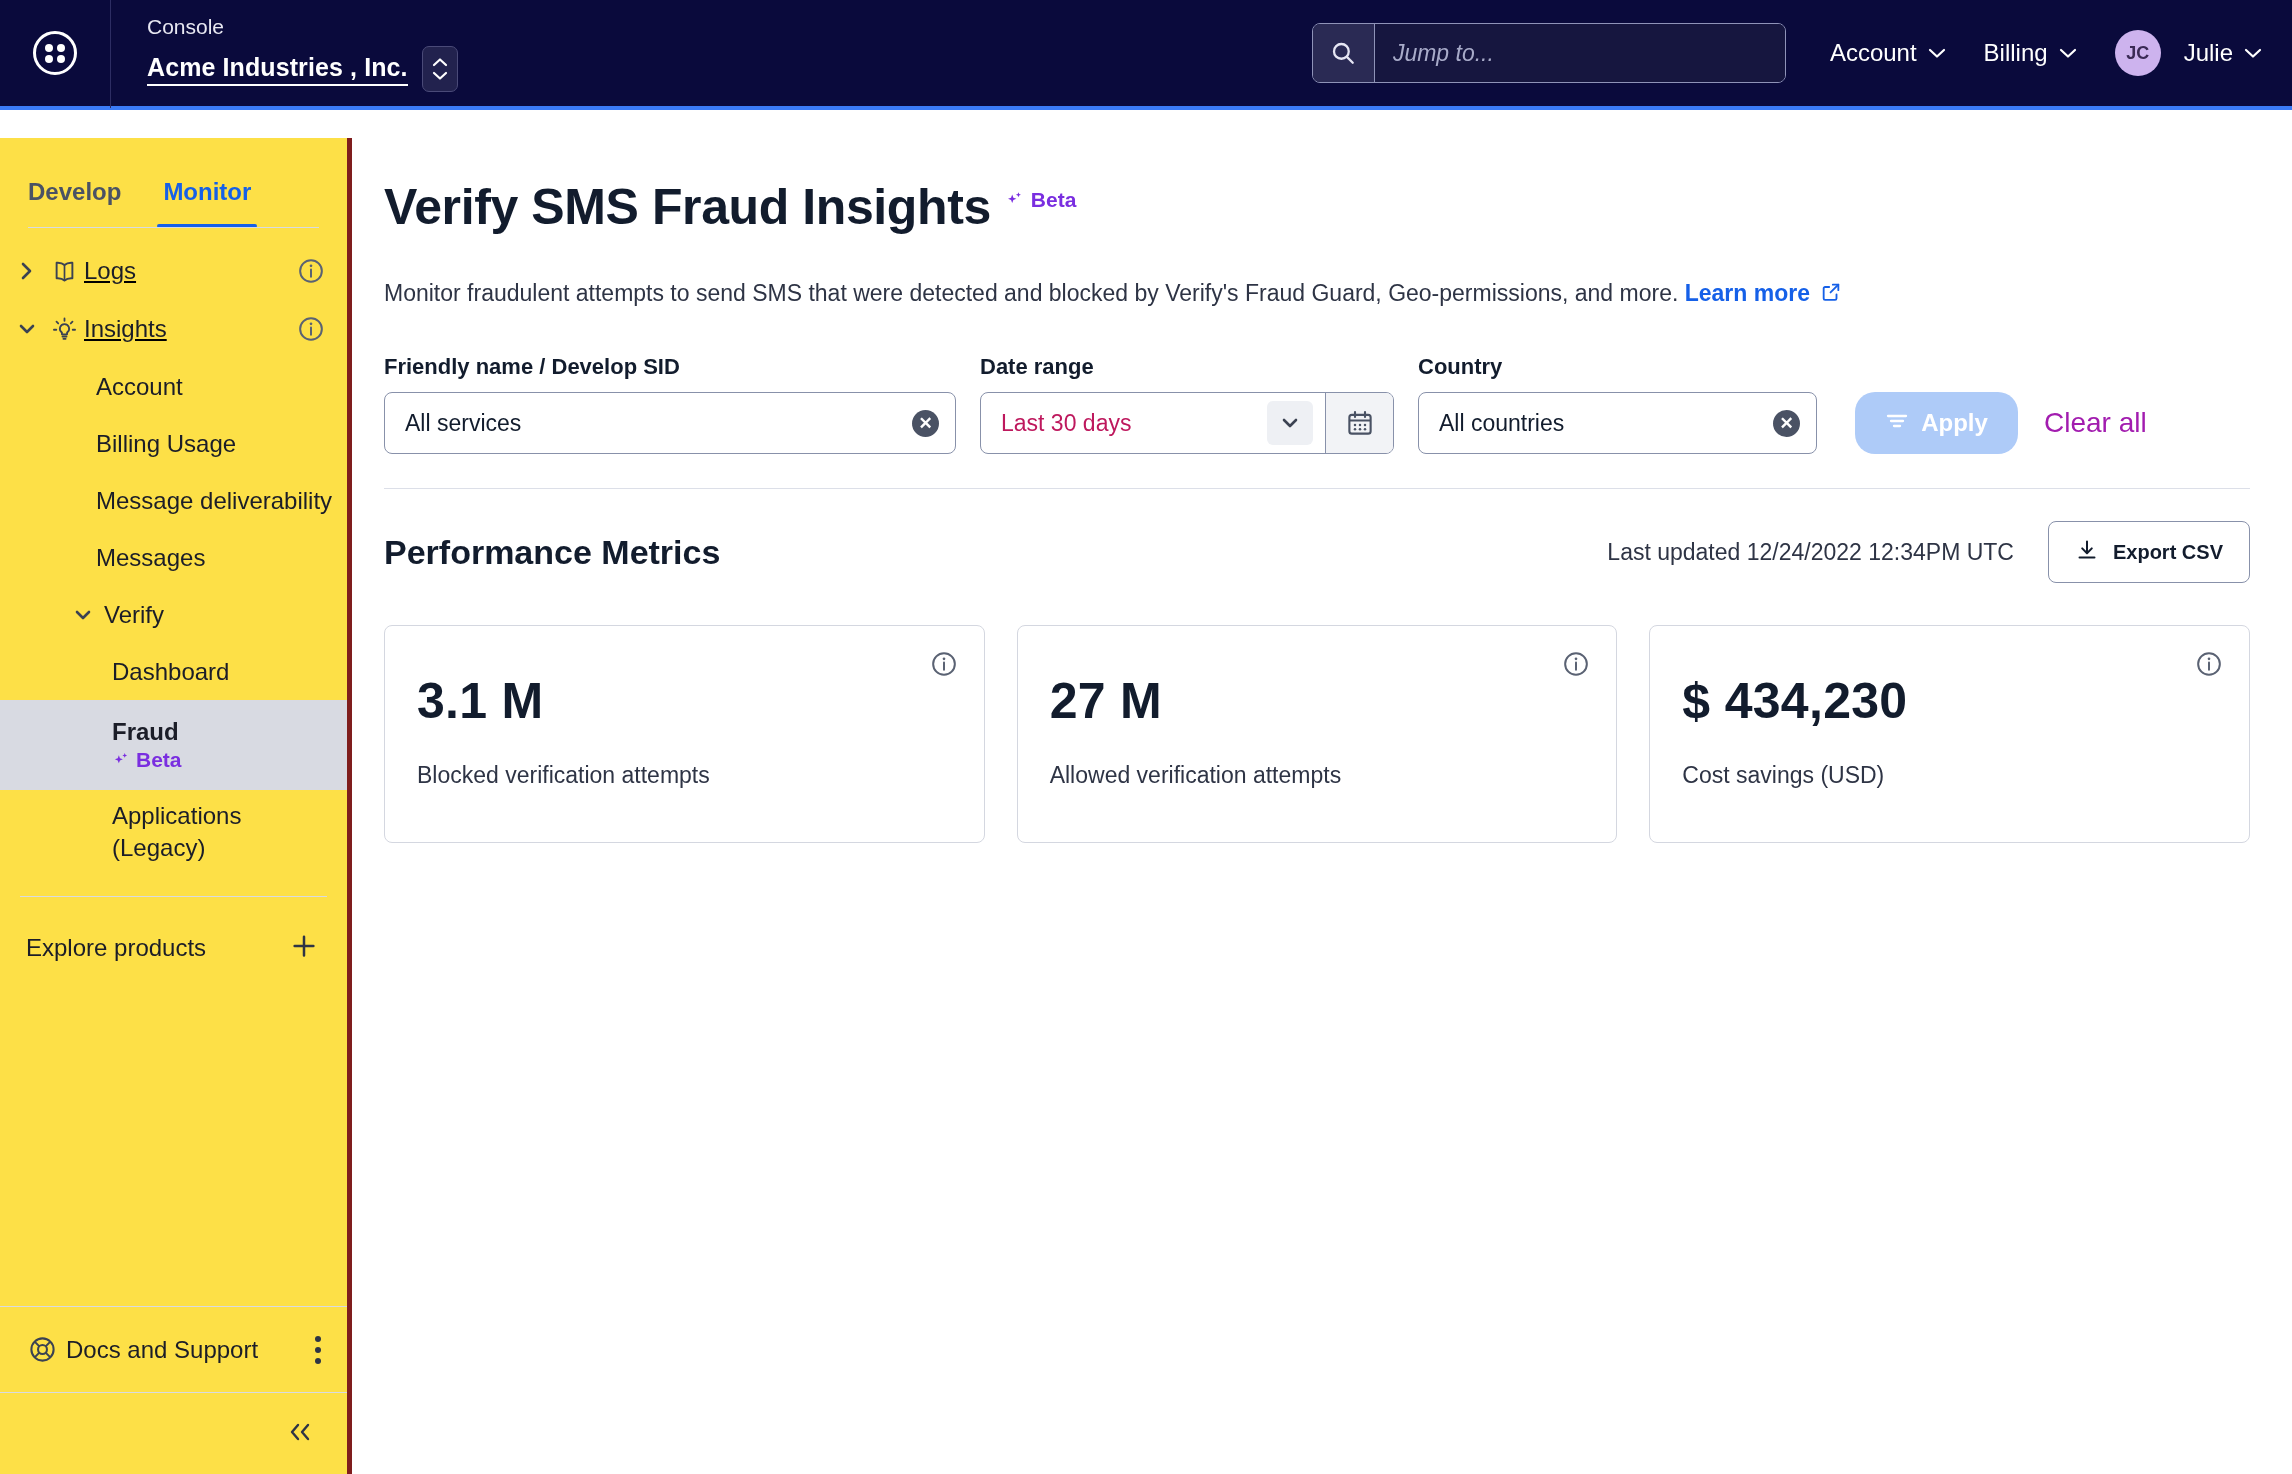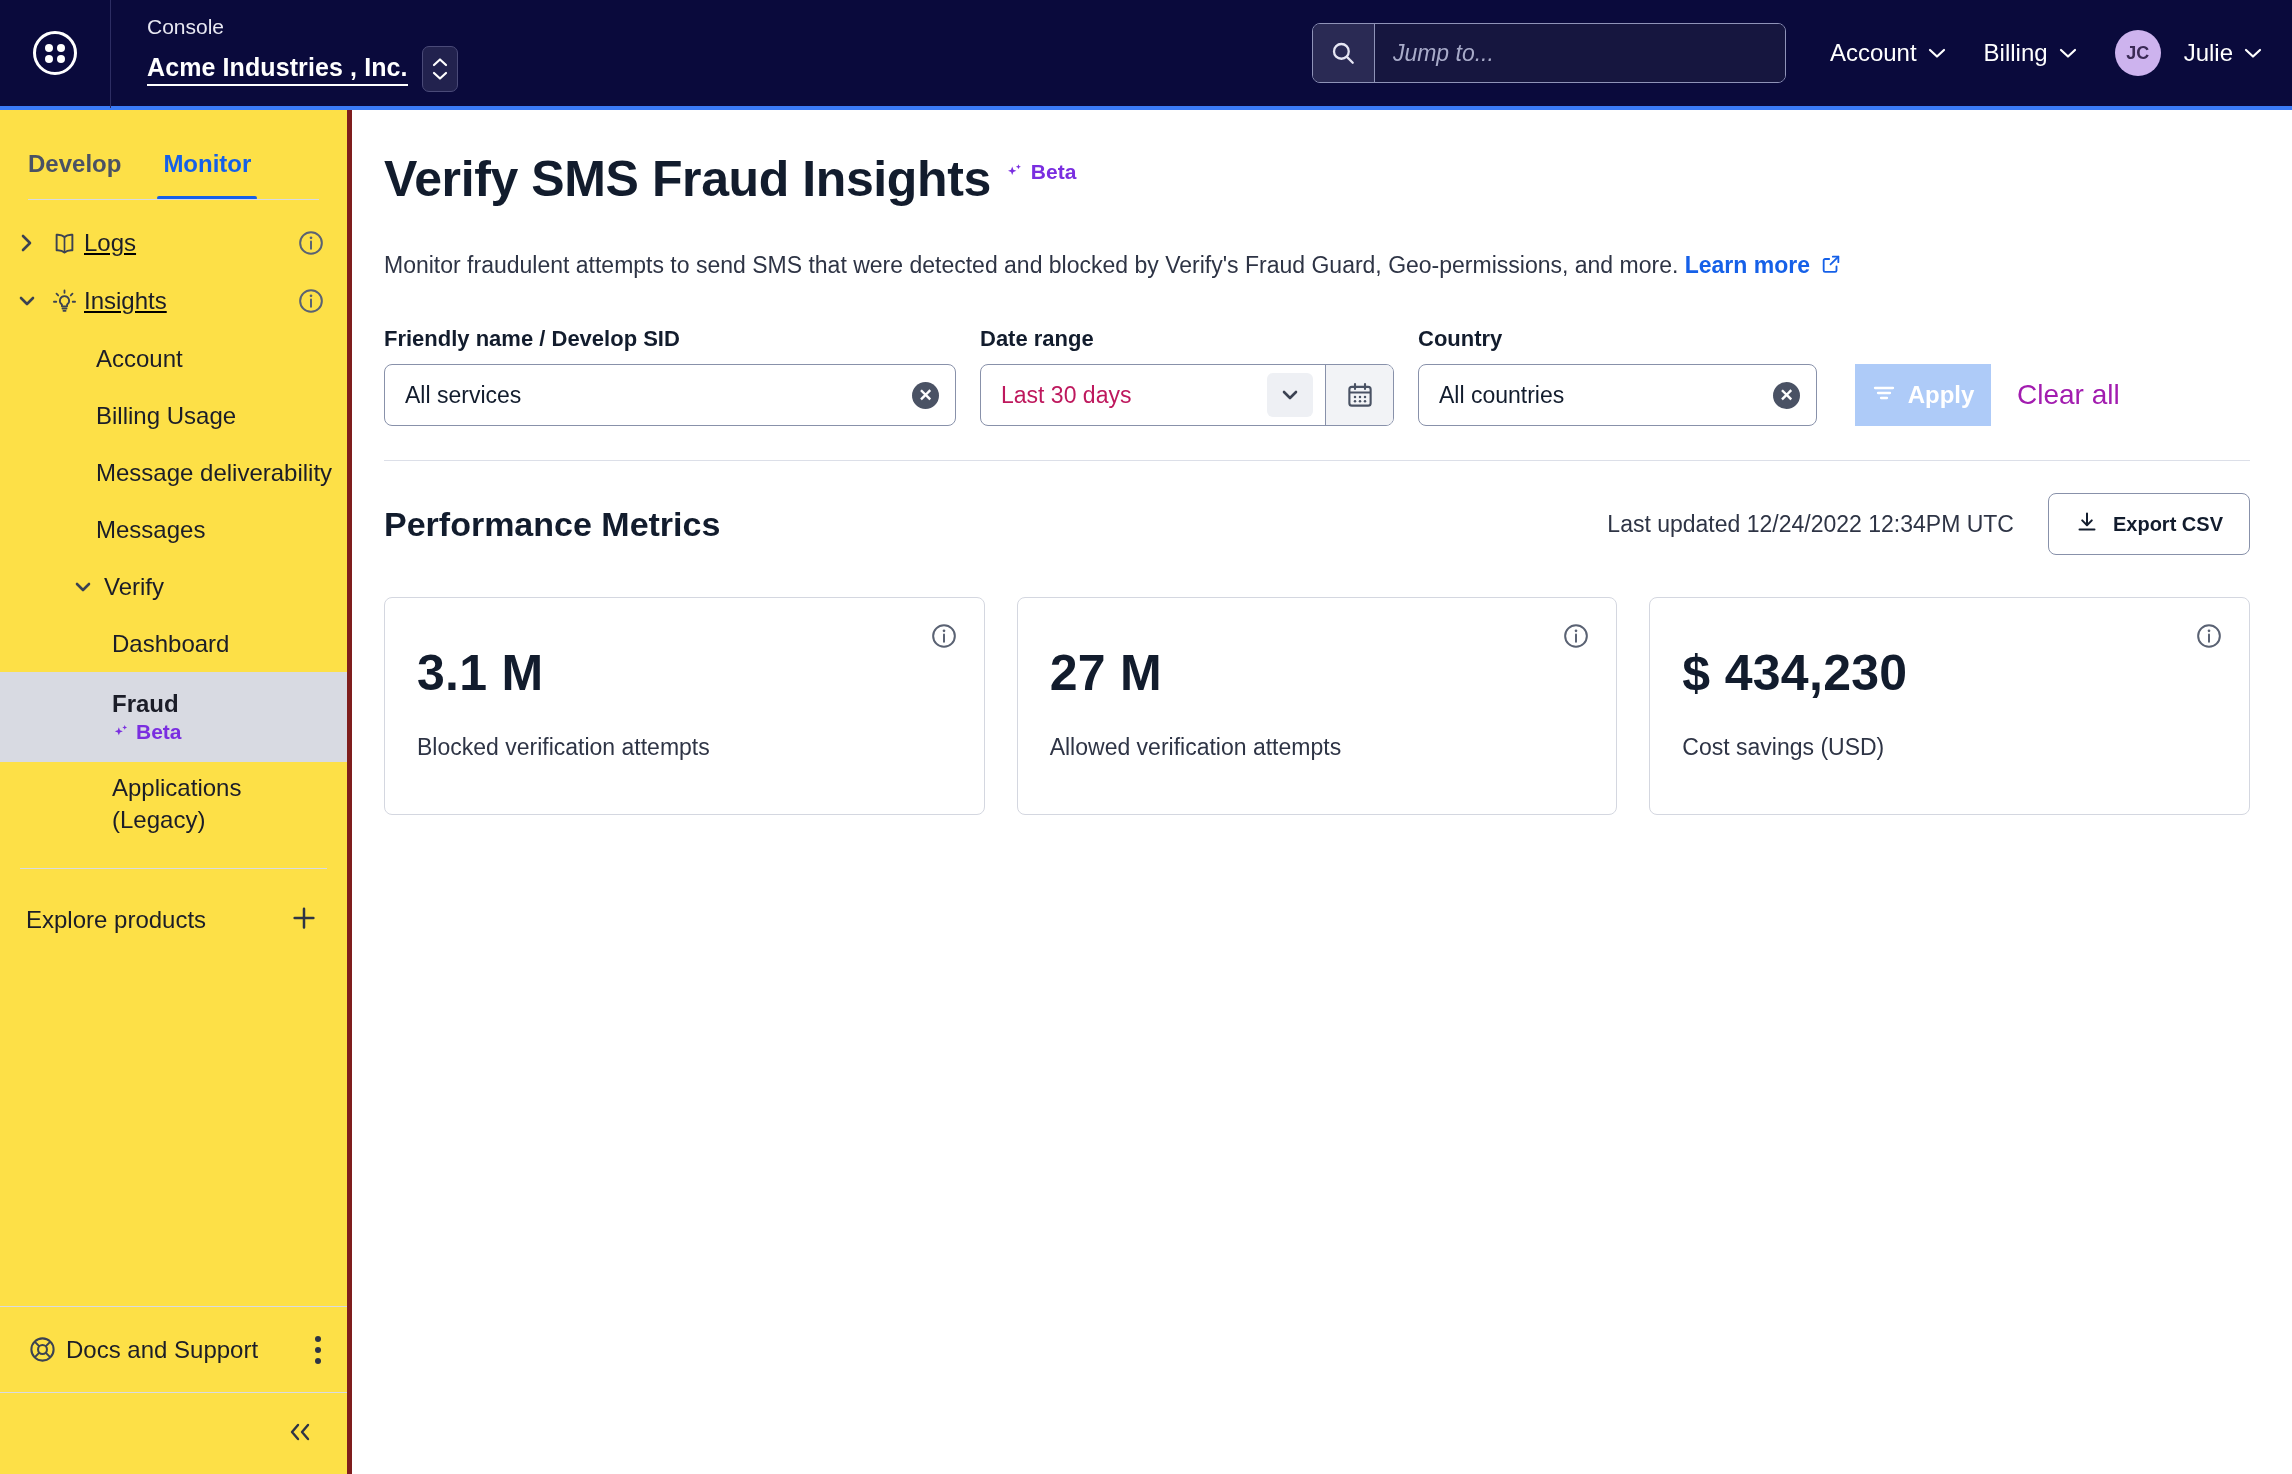--- a/index.html
+++ b/index.html
@@ -2,21 +2,21 @@
 <html><head>
 <meta charset="utf-8">
 <style>
   * { box-sizing: border-box; margin: 0; padding: 0; }
   html, body {
     width: 2292px; height: 1474px;
     font-family: "Liberation Sans", sans-serif;
     background: #ffffff;
     overflow: hidden;
   }
-  .app { width: 2292px; height: 1474px; display: flex; flex-direction: column; }
+  .app { width: 2292px; height: 1474px; display: flex; flex-direction: column; gap: 28px; }
 
   
   .topbar {
     height: 110px; flex: 0 0 110px;
     background: #0a0a3c;
     display: flex; align-items: center;
     border-bottom: 4px solid #3b7bf6;
     position: relative;
   }
   .topbar-logo-cell {
@@ -209,21 +209,21 @@
     margin-left: auto; width: 46px; height: 44px; border-radius: 6px;
     background: #eef0f4; display: flex; align-items: center; justify-content: center;
     color: #3b4252; align-self: center;
   }
   .date-cal {
     width: 68px; border-left: 1px solid #8891aa; background: #f2f3f6;
     display: flex; align-items: center; justify-content: center; color: #4a5264;
   }
 
   .apply-btn {
-    height: 62px; width: 136px; border-radius: 0; border: none;
+    height: 62px; width: 163px; border-radius: 20px; border: none;
     background: #aecbf8; color: #ffffff; font-size: 24px; font-weight: 700;
     display: flex; align-items: center; justify-content: center; gap: 12px;
     cursor: default; margin-left: 14px;
     font-family: "Liberation Sans", sans-serif;
   }
   .clear-all {
     margin-left: 26px; height: 62px; display: flex; align-items: center;
     color: #a21caf; font-size: 28px; font-weight: 400; cursor: default;
   }
 

